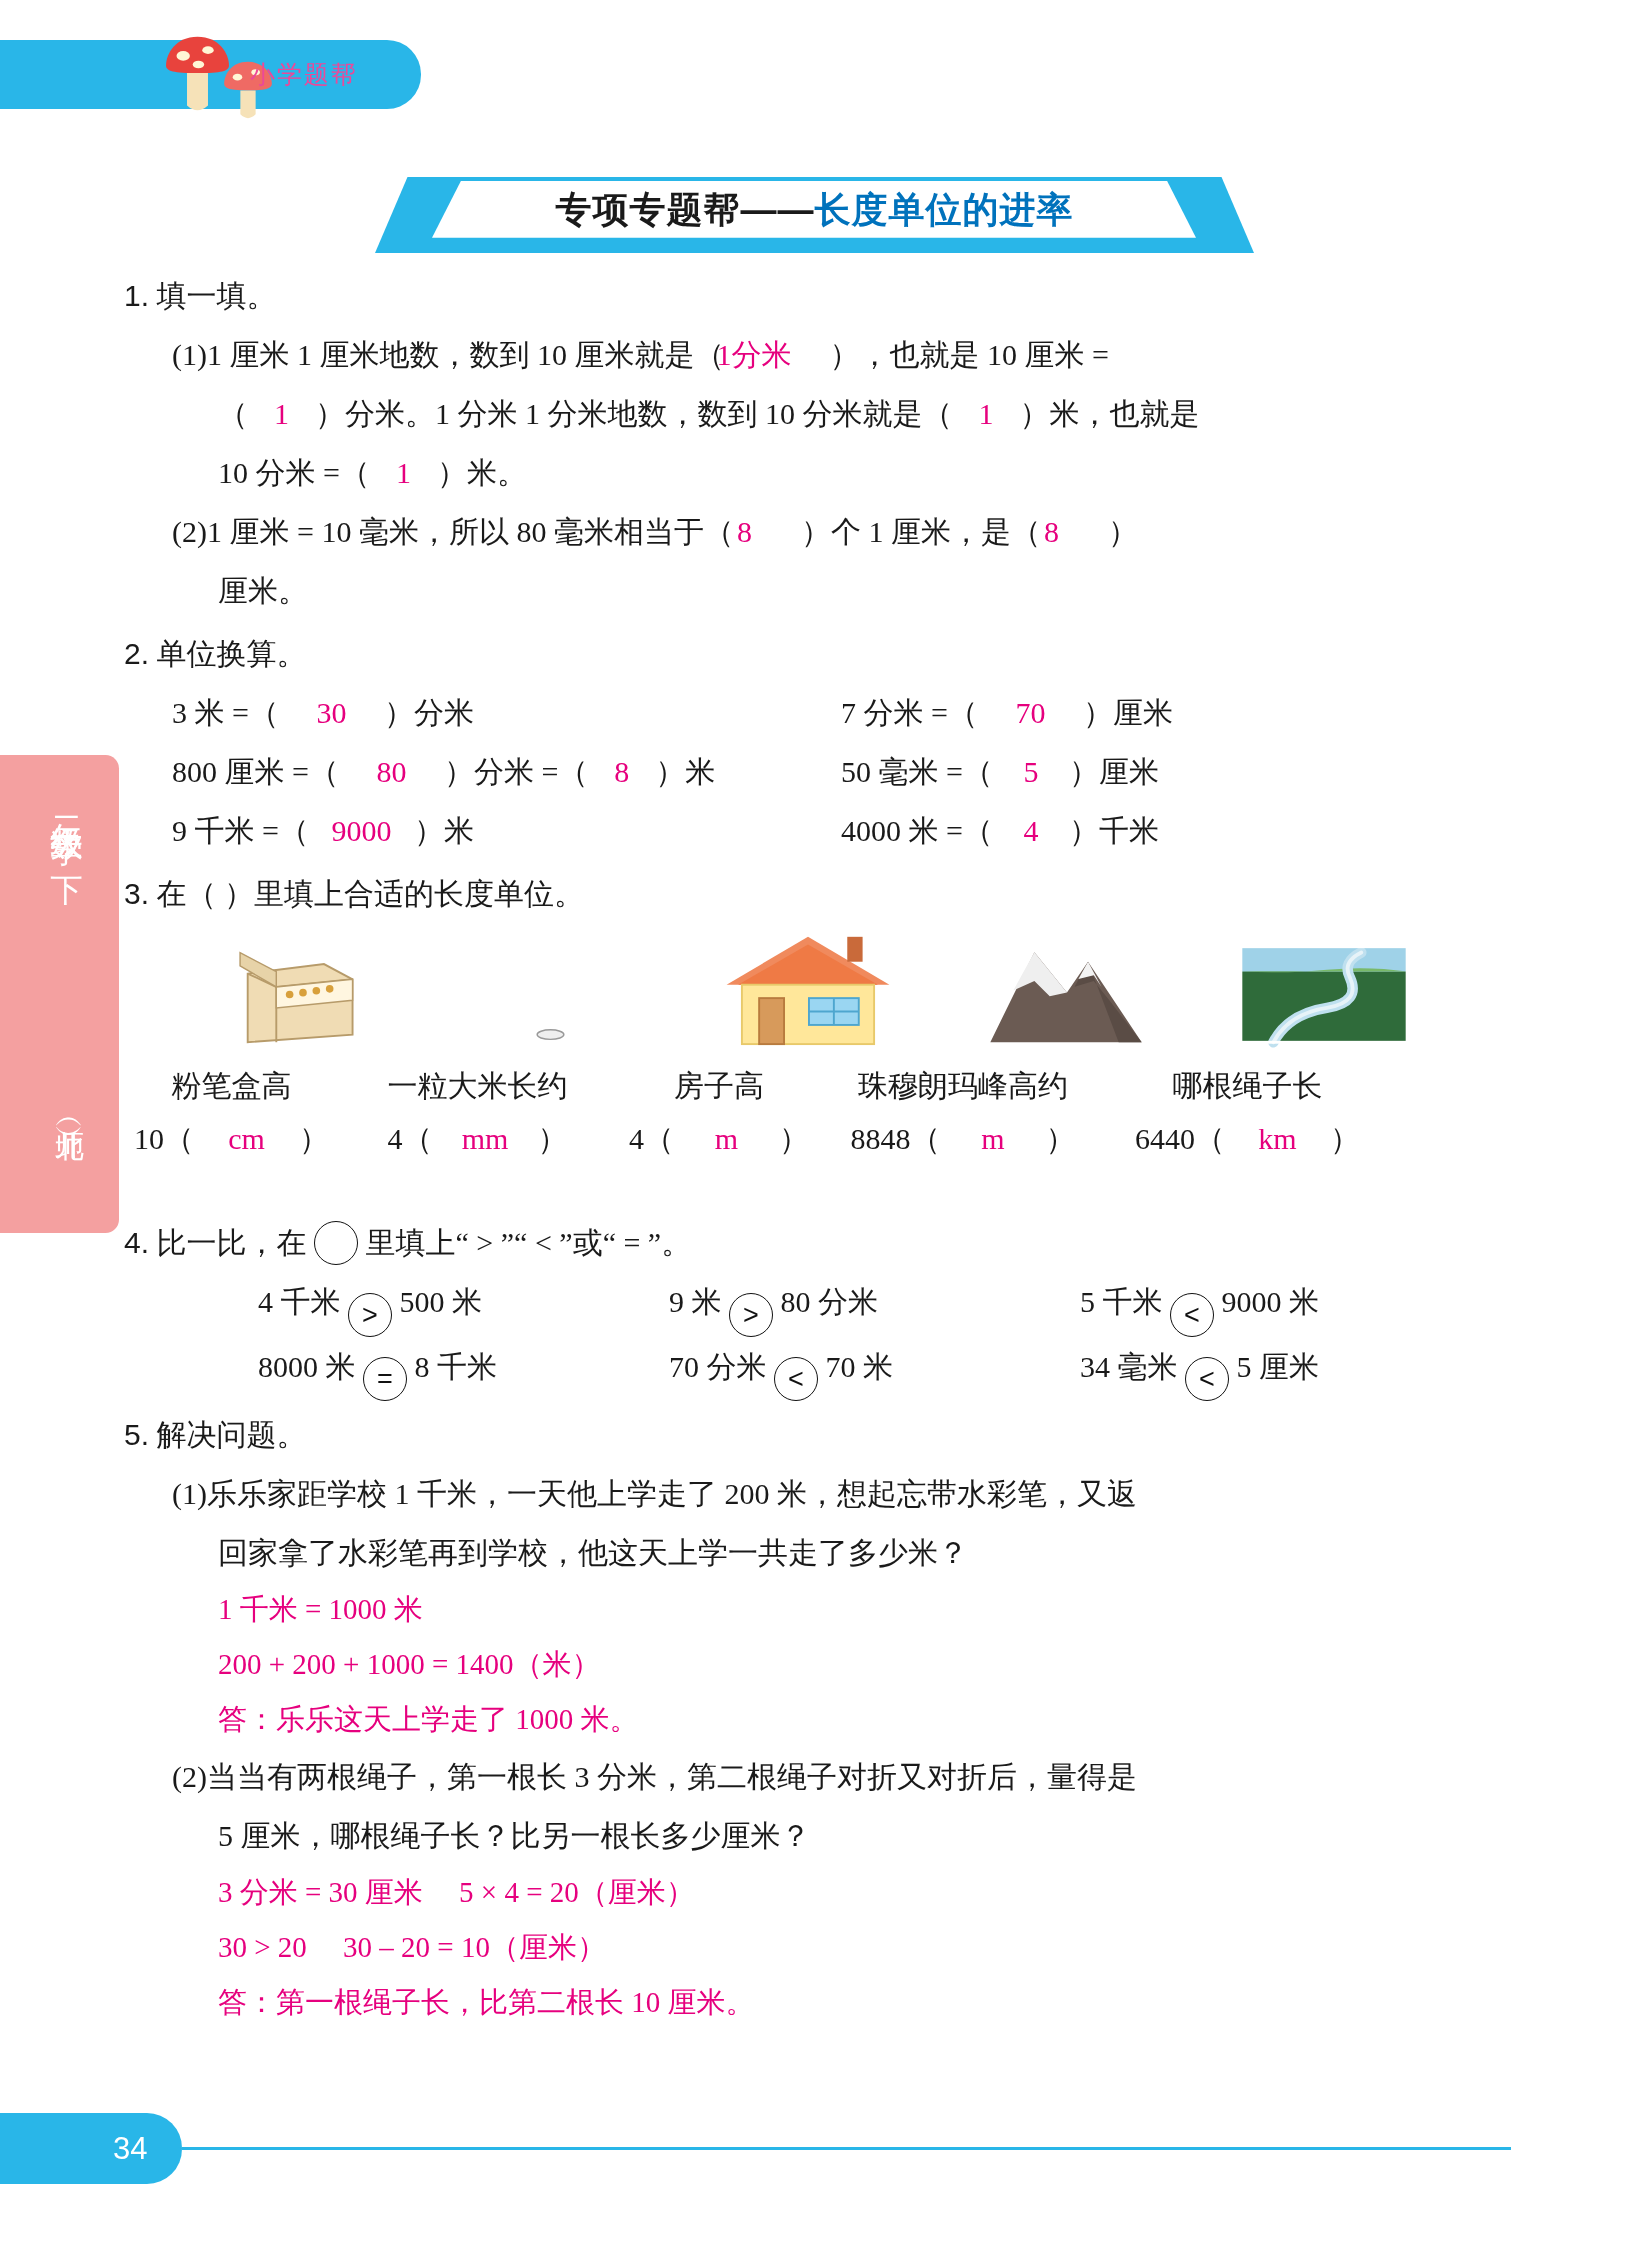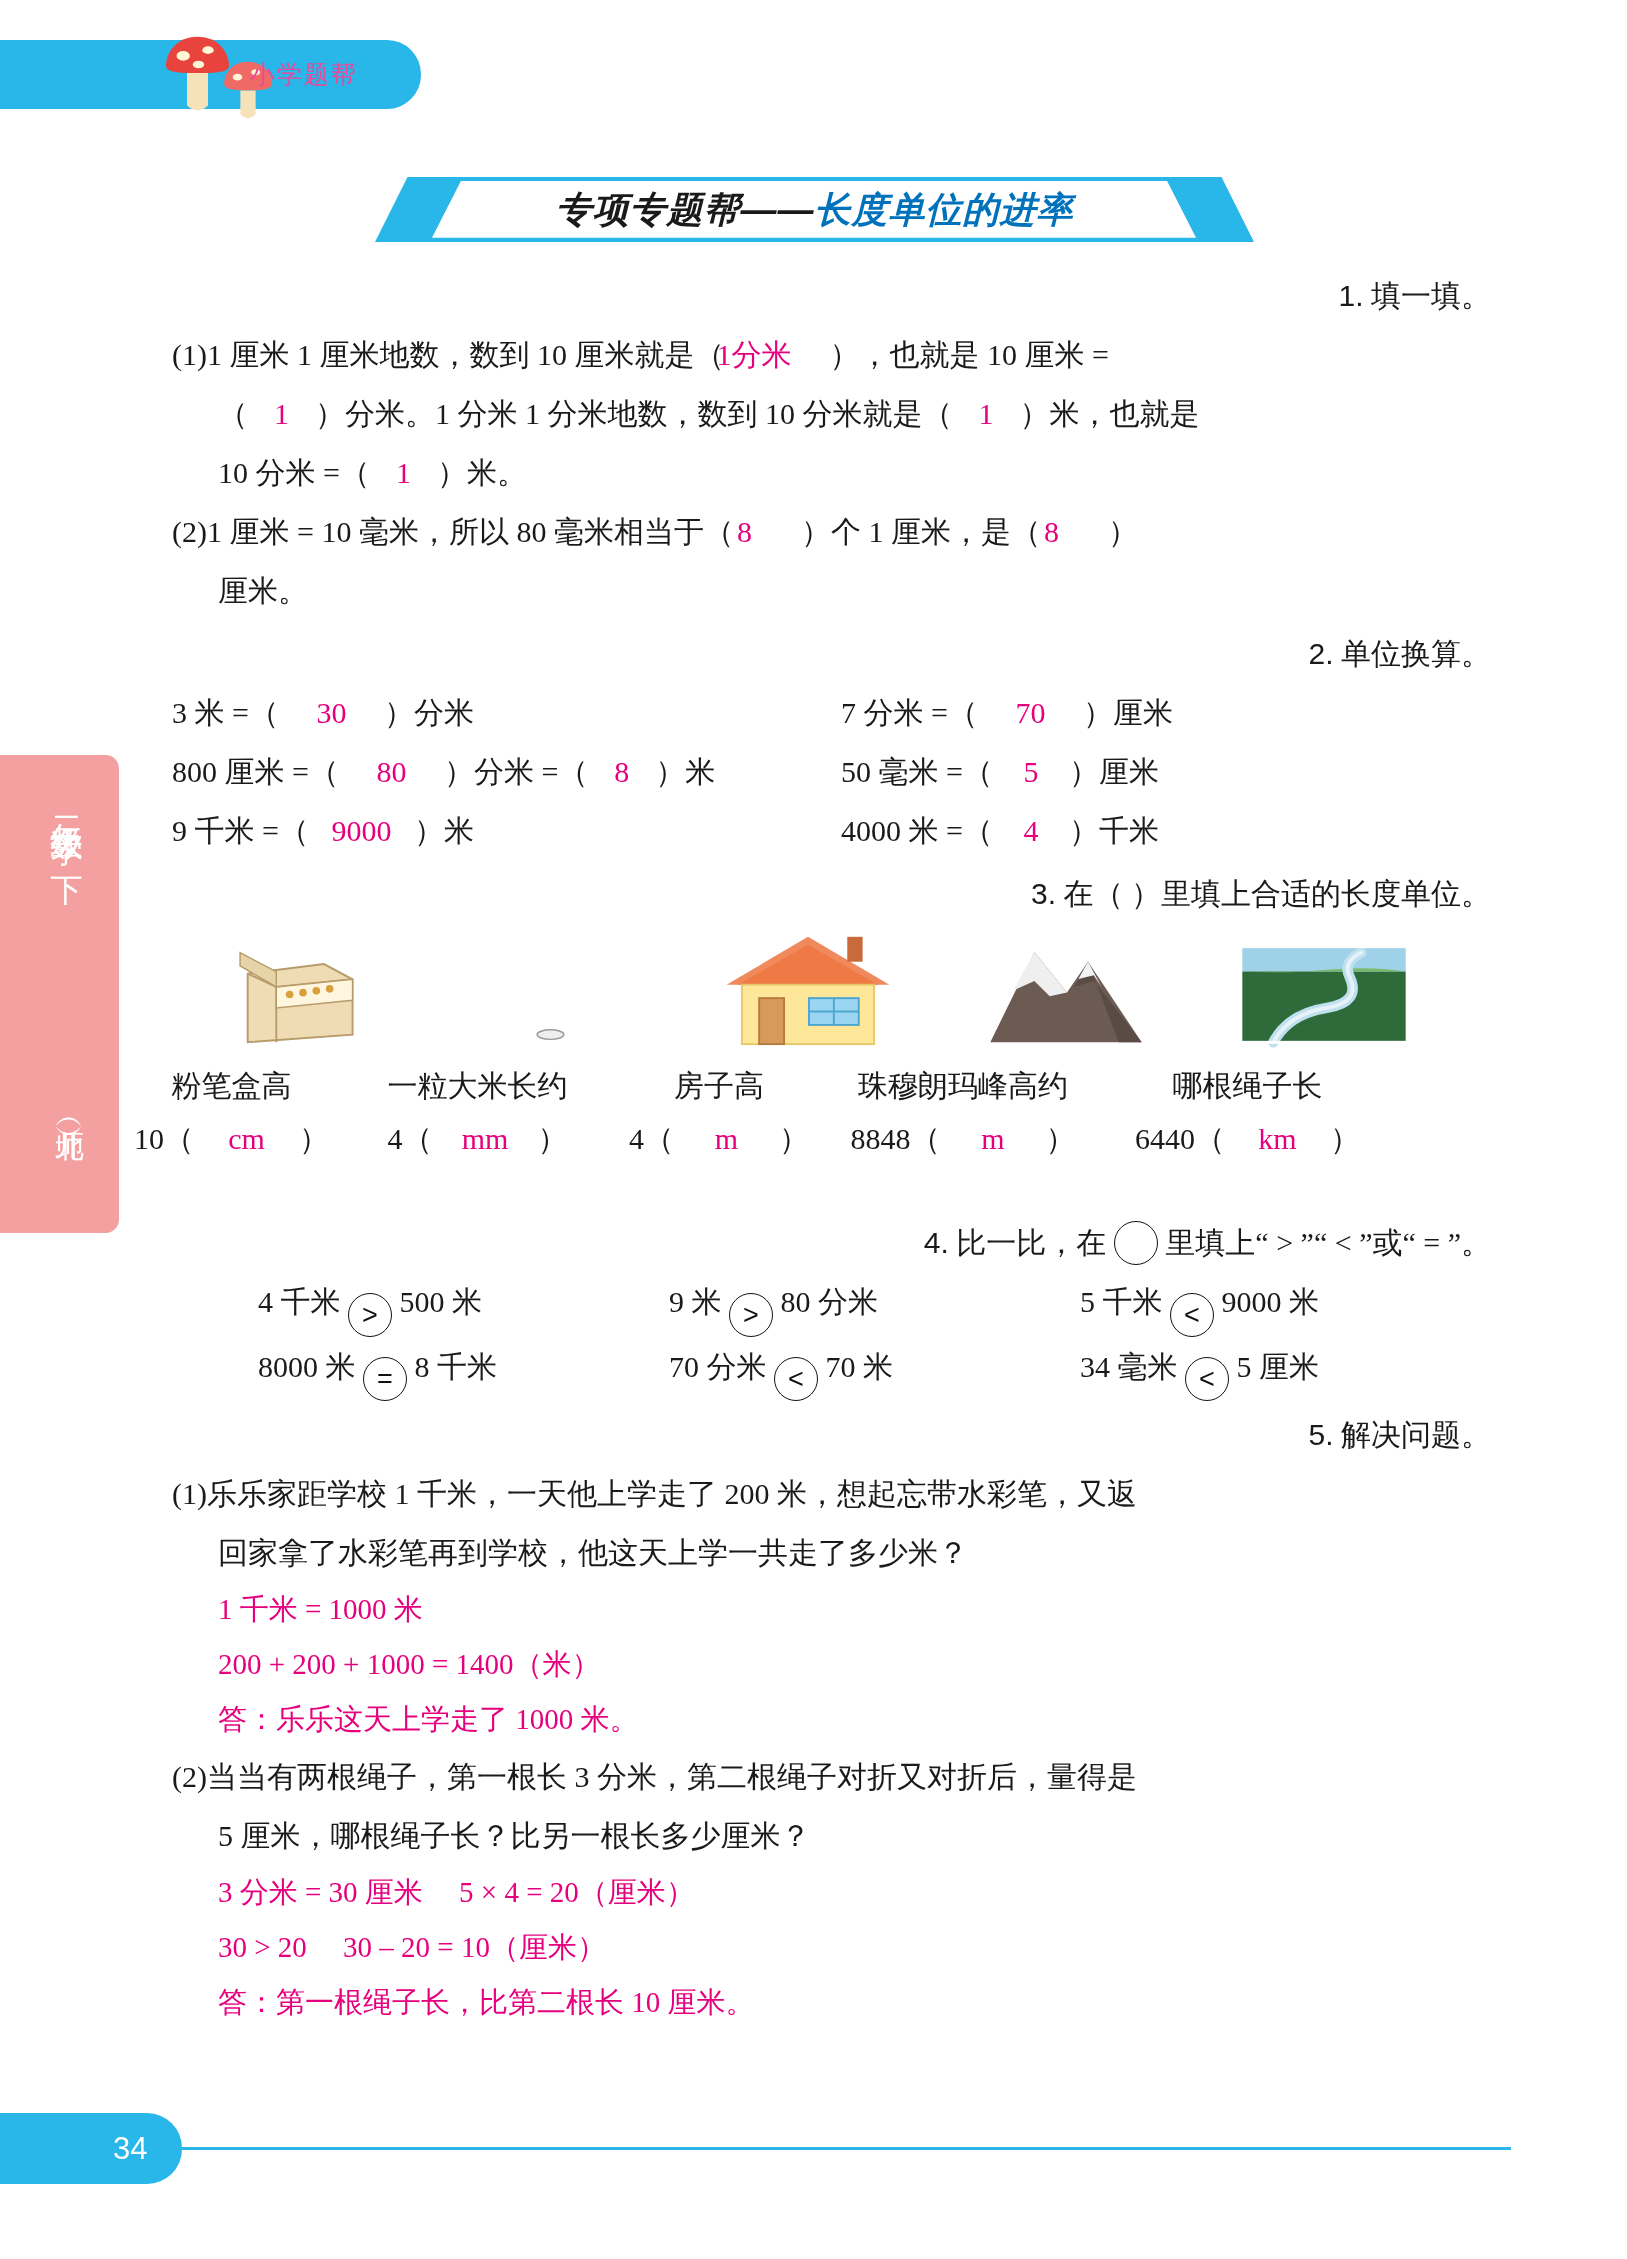--- a/index.html
+++ b/index.html
@@ -51,21 +51,21 @@
     width:50px;
     font-size:29px; line-height:36px; color:#ffffff;
     text-align:center;
     writing-mode: vertical-rl;
     text-orientation: upright;
     font-family:"Liberation Sans", sans-serif;
   }
 
   
   #title-ribbon {
-    position:absolute; left:375px; top:177px; width:879px; height:65px;font-style:italic;
+    position:absolute; left:375px; top:177px; width:879px; height:76px;
   }
   #title-ribbon .rb-bg {
     position:absolute; left:0; top:0; width:100%; height:100%;
     background:#29b6e8;
     clip-path: polygon(32.5px 0, calc(100% - 32.5px) 0, 100% 100%, 0 100%);
   }
   #title-ribbon .rb-inner {
     position:absolute; left:57px; top:3.8px; width:calc(100% - 115px); height:57px;
     background:#ffffff;
     clip-path: polygon(29px 0, calc(100% - 29px) 0, 100% 100%, 0 100%);
@@ -79,21 +79,21 @@
   }
   #title-text .blue { color:#0072bc; }
 
   
   #content {
     position:absolute; left:124px; top:266px; width:1367px;
     font-size:30px; line-height:59px;
   }
   .qnum { font-family:"Liberation Sans", sans-serif; }
   .q { margin-bottom:3.8px; }
-  .qhead { padding-left:0;text-align:right; }
+  .qhead { padding-left:0; }
   .sub { padding-left:46px; text-indent:-46px; margin-left:48px; }
   .indent { margin-left:94px; }
   .blank { display:inline-block; min-width:105px; text-align:center; }
 
   
   .two-col { display:flex; margin-left:48px; }
   .two-col .c1 { width:669px; }
   .two-col .c2 { width:535px; }
 
   

